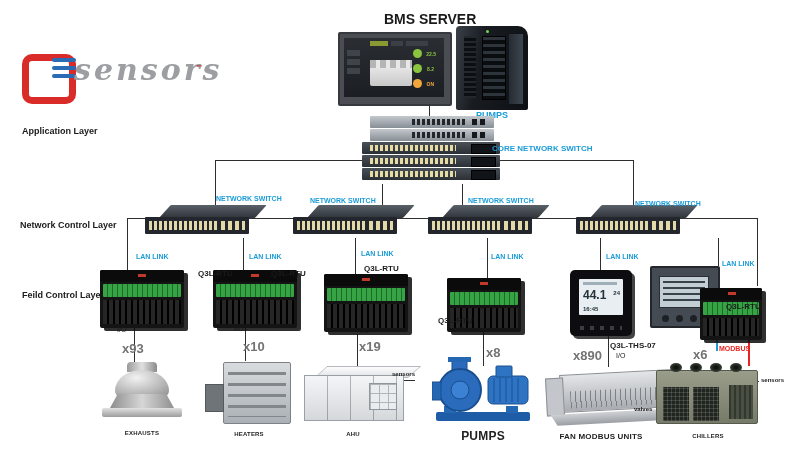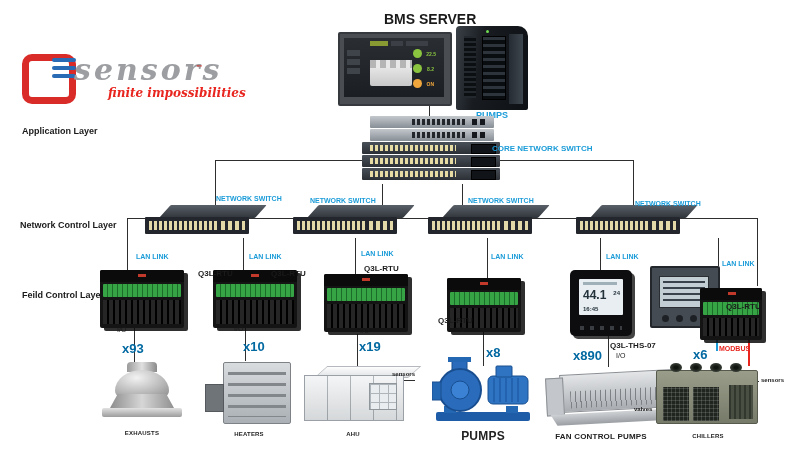--- a/index.html
+++ b/index.html
@@ -8,21 +8,21 @@
   .abs{position:absolute;}
   
   .ln{position:absolute;background:#2e2e2e;}
   .ln-blue{background:#1b9cd8;}
   .ln-red{background:#e8251f;}
   
   .t-blue{color:#1b9cd8;font-weight:bold;}
   .t-black{color:#1a1a1a;font-weight:bold;}
   .t-red{color:#e8251f;font-weight:bold;}
   .lbl7{font-size:7px;}  .lbl8{font-size:8px;} .lbl9{font-size:9px;}
-  .count{font-size:13px;color:#0369a1;font-weight:bold;}
+  .count{font-size:13px;color:#737373;font-weight:bold;}
   .eq-lbl{font-size:6px;font-weight:bold;color:#222;text-align:center;letter-spacing:.2px;}
   
   .logo-ring{left:22px;top:54px;width:40px;height:36px;border:7px solid #d92b27;border-radius:10px;}
   .logo-bar{width:24px;height:4px;background:#2a6bb5;border-radius:2px;}
   .logo-brand{left:74px;top:52px;font-family:"DejaVu Serif",serif;font-style:italic;font-weight:bold;
               font-size:30px;color:#9c9ea1;letter-spacing:3px;}
   .logo-tm{left:196px;top:64px;font-size:6px;color:#d92b27;font-weight:bold;}
   .logo-tag{left:108px;top:86px;font-family:"DejaVu Serif",serif;font-style:italic;font-weight:bold;
             font-size:12px;color:#e8251f;}
   
@@ -142,21 +142,20 @@
 <div id="canvas">
 
   <div class="abs logo-ring"></div>
   <div class="abs" style="left:52px;top:58px;display:grid;gap:4px;">
     <div class="logo-bar"></div>
       <div class="logo-bar"></div>
       <div class="logo-bar"></div>
   </div>
   <div class="abs logo-brand">sensors</div>
   <div class="abs logo-tm">™</div>
-  <div class="abs logo-tag">finite impossibilities</div>
 
   <div class="abs t-black lbl9" style="left:22px;top:126px;">Application Layer</div>
   <div class="abs t-black lbl9" style="left:20px;top:220px;">Network Control Layer</div>
   <div class="abs t-black lbl9" style="left:22px;top:290px;">Feild Control Layer</div>
 
   <div class="ln" style="left:429px;top:104px;width:1px;height:15px;"></div>
   <div class="ln" style="left:215px;top:160px;width:419px;height:1px;"></div>
   <div class="ln" style="left:215px;top:160px;width:1px;height:46px;"></div>
   <div class="ln" style="left:633px;top:160px;width:1px;height:46px;"></div>
   <div class="ln" style="left:382px;top:184px;width:1px;height:22px;"></div>
@@ -398,19 +397,19 @@
     <div class="ch-fan" style="left:14px;"></div>
       <div class="ch-fan" style="left:34px;"></div>
     <div class="ch-fan" style="left:54px;"></div>
       <div class="ch-fan" style="left:74px;"></div>
   </div>
 
   <div class="abs eq-lbl" style="left:98px;top:430px;width:88px;">EXHAUSTS</div>
   <div class="abs eq-lbl" style="left:205px;top:431px;width:88px;">HEATERS</div>
   <div class="abs eq-lbl" style="left:306px;top:431px;width:94px;">AHU</div>
   <div class="abs eq-lbl" style="left:435px;top:429px;width:96px;font-size:12px;">PUMPS</div>
-  <div class="abs eq-lbl" style="left:546px;top:432px;width:110px;font-size:8px;">FAN CONTROL PUMPS</div>
+  <div class="abs eq-lbl" style="left:546px;top:432px;width:110px;font-size:8px;">FAN MODBUS UNITS</div>
   <div class="abs eq-lbl" style="left:666px;top:433px;width:84px;">CHILLERS</div>
   <div class="abs" style="left:392px;top:371px;font-size:6px;font-weight:bold;">sensors</div>
   <div class="abs" style="left:761px;top:377px;font-size:6px;font-weight:bold;">sensors</div>
   <div class="abs" style="left:634px;top:406px;font-size:6px;font-weight:bold;">valves</div>
 
 </div>
 
 </body></html>

